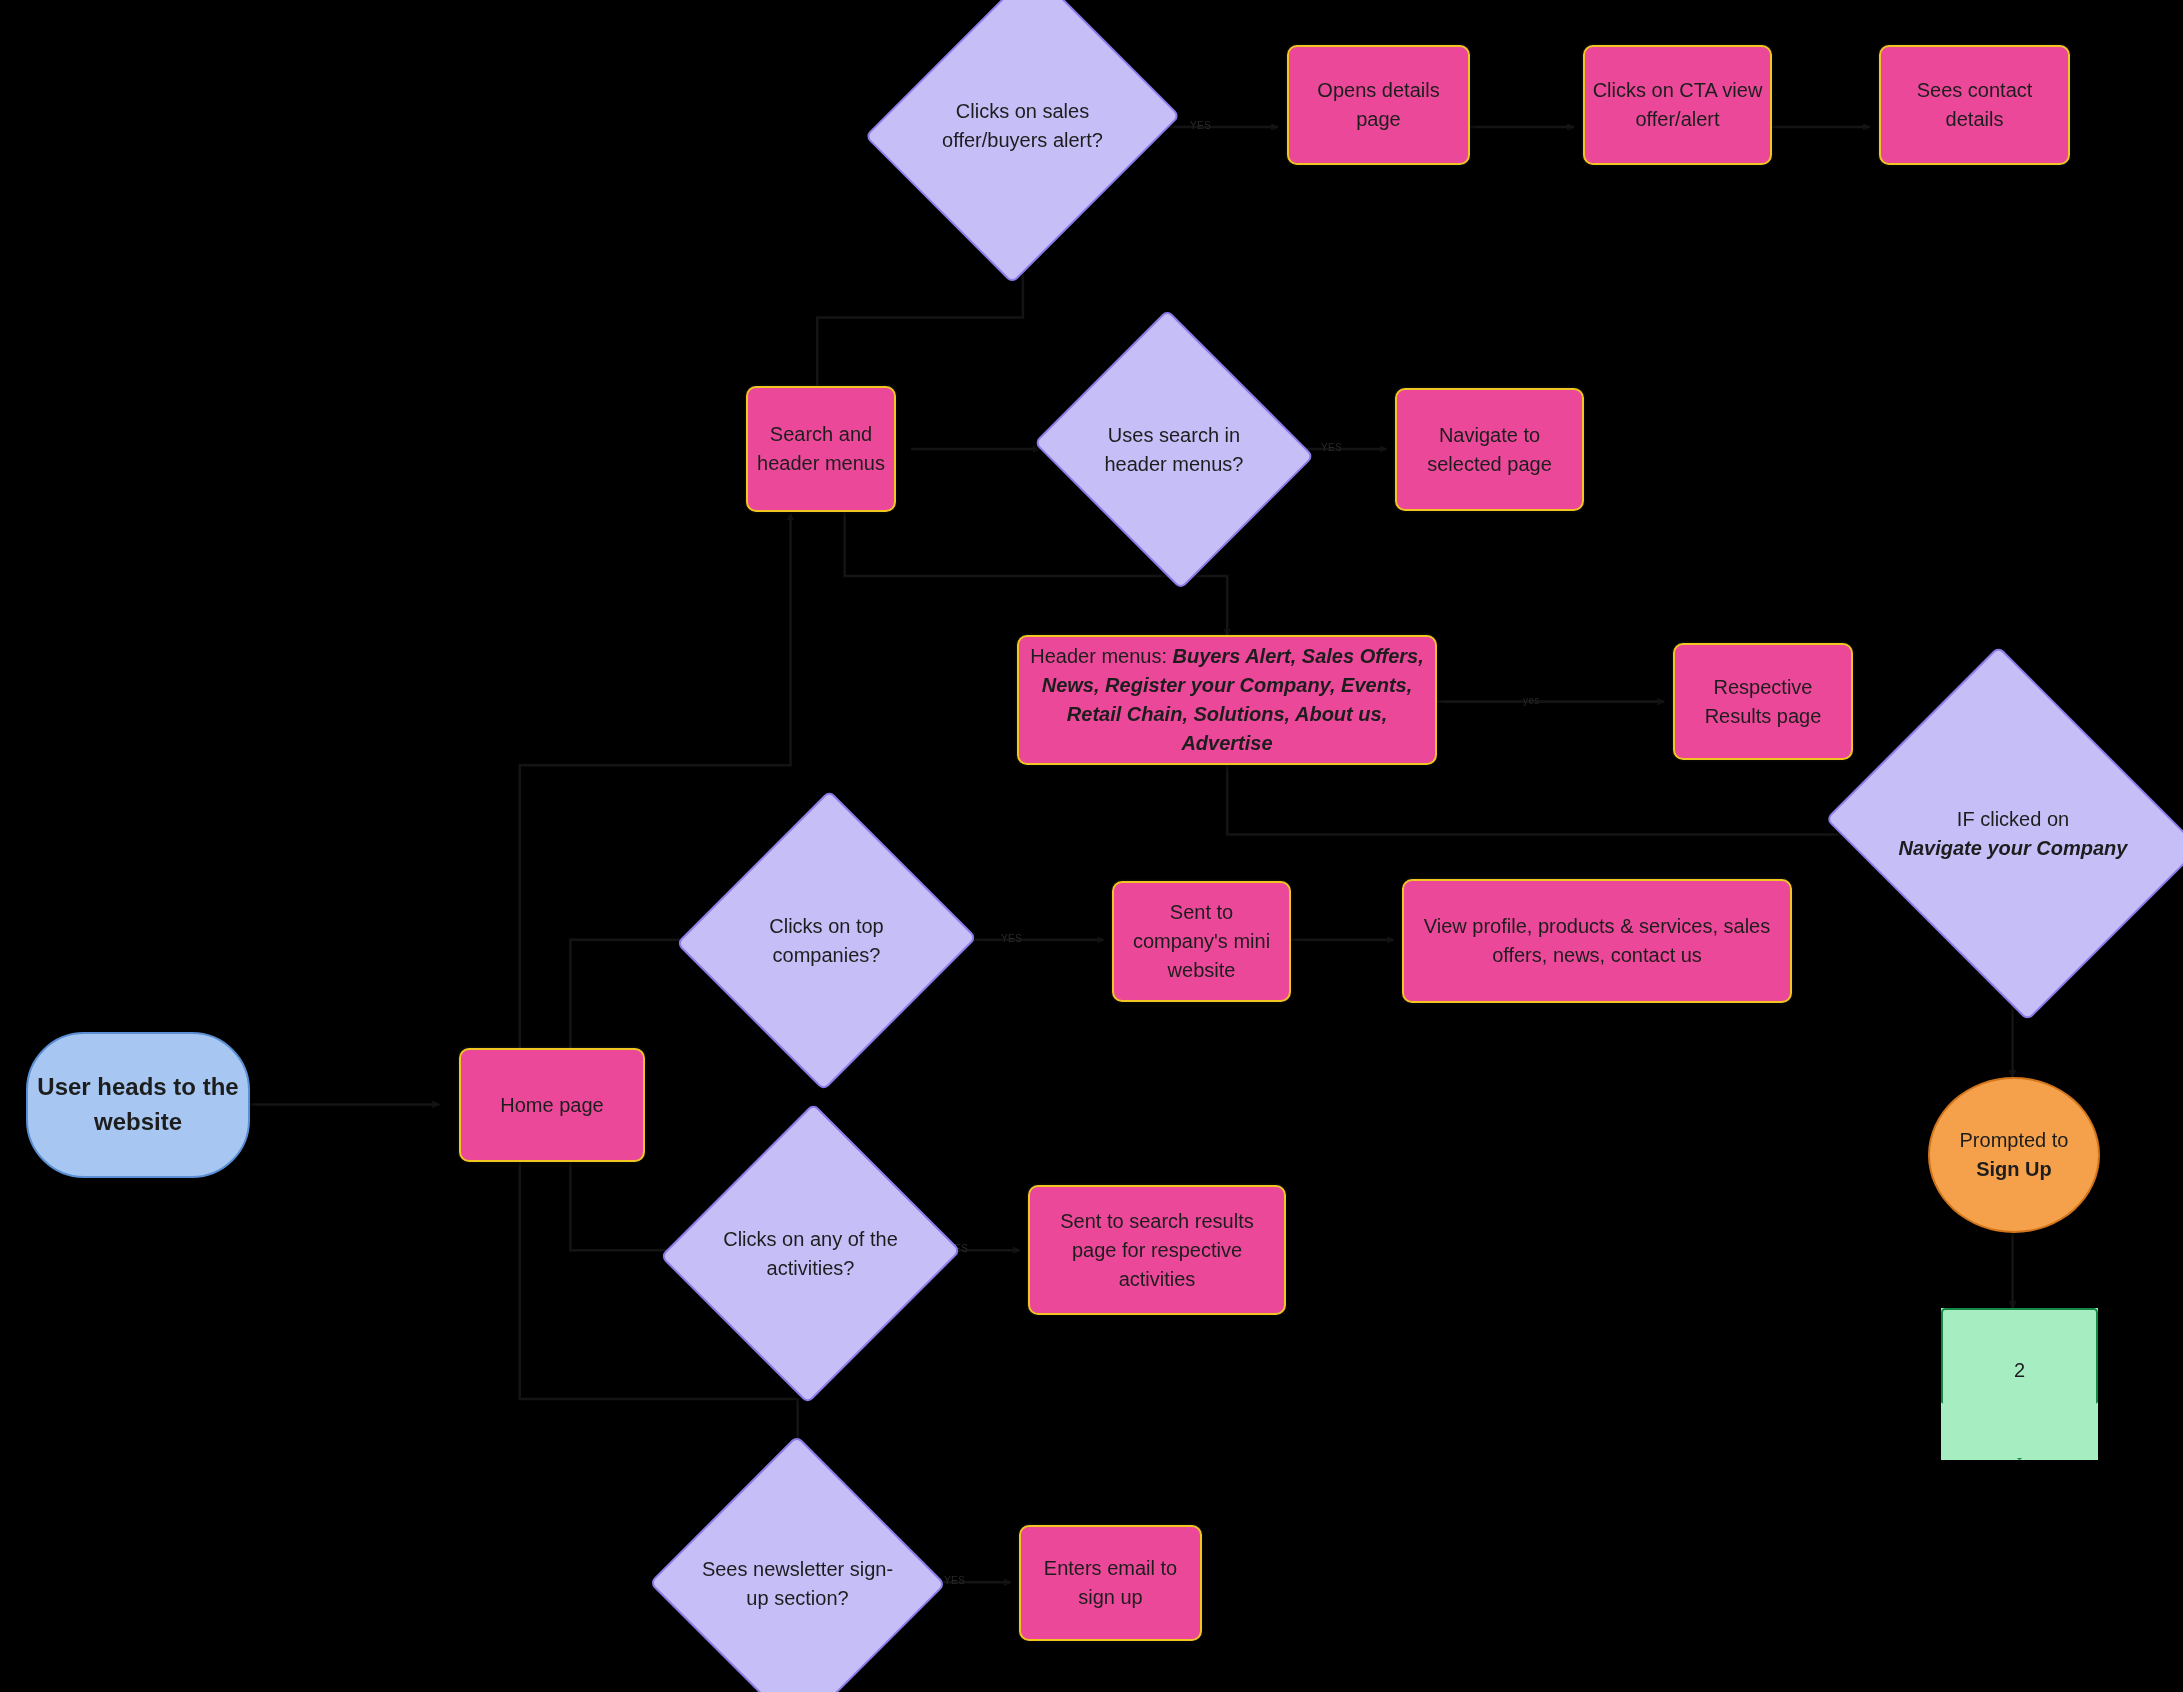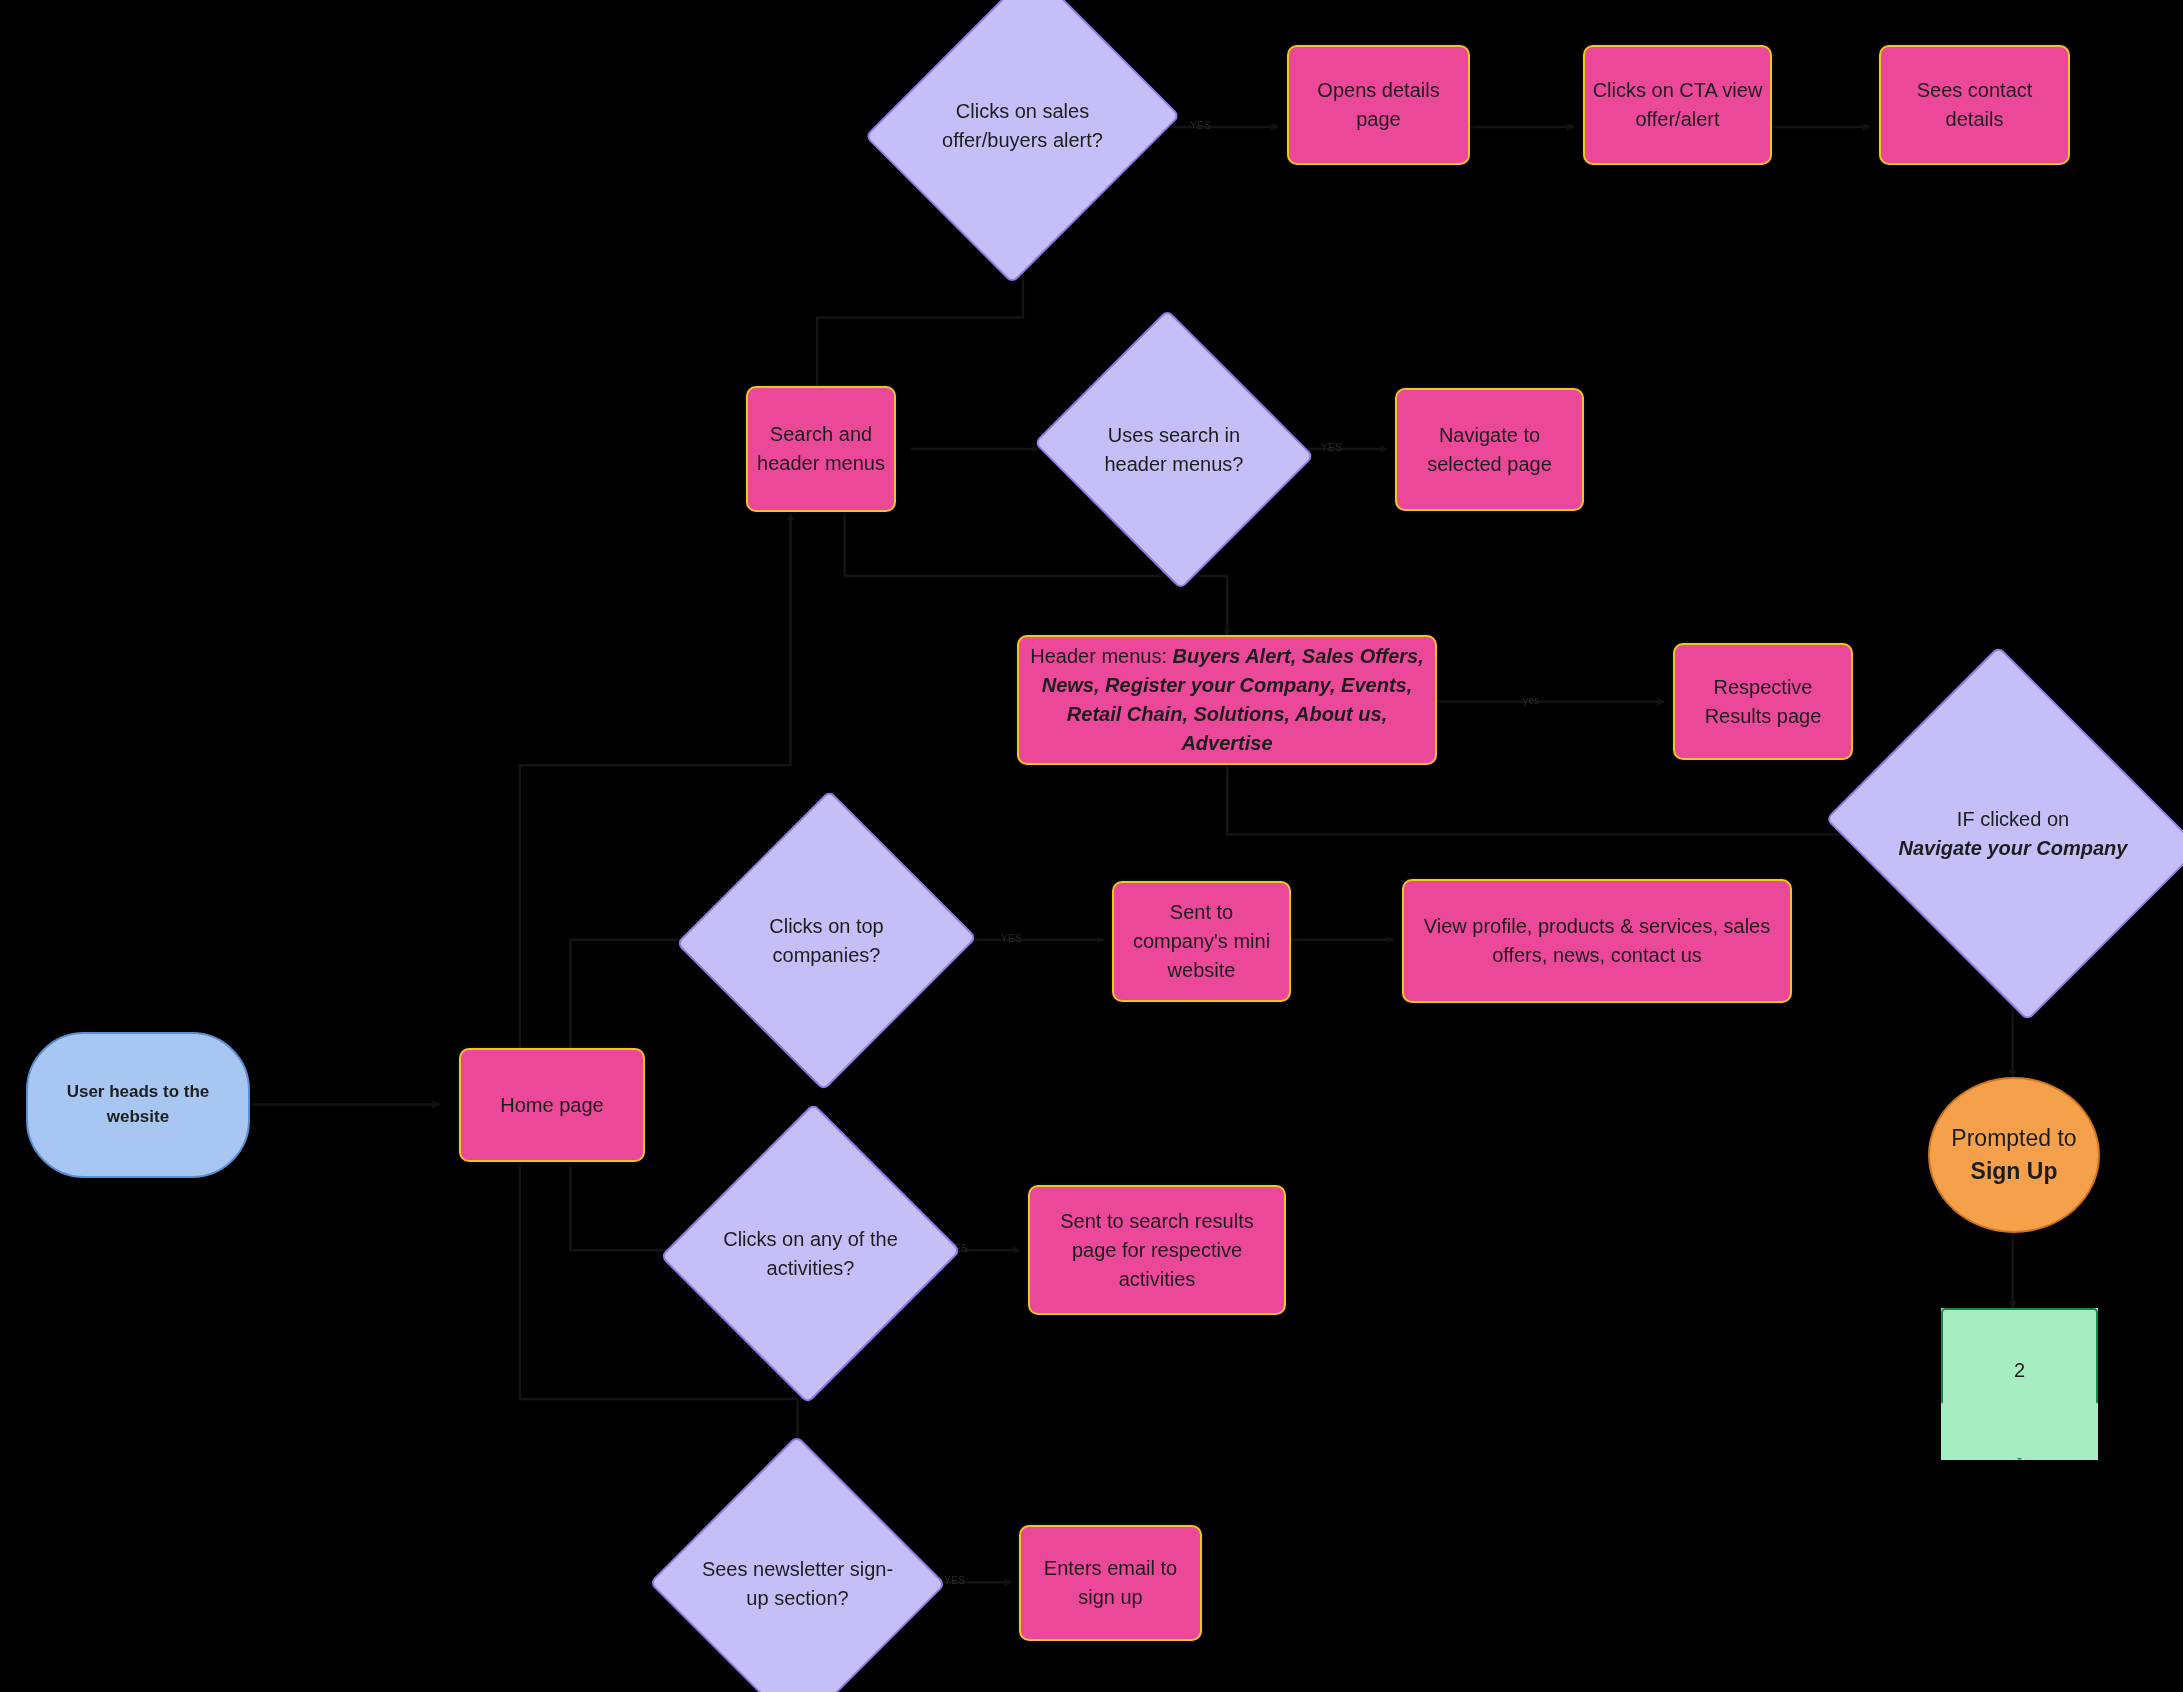--- a/index.html
+++ b/index.html
@@ -28,21 +28,21 @@
     border-radius:10px;
     box-shadow:2.2px 2.9px 3.6px rgba(0,0,0,0.55), 0 0 0 1.4px rgba(255,255,255,0.05);
     font-size:20px;
   }
   
   .stadium{
     background:#A7C7F2;
     border:2.2px solid #5B8FD4;
     border-radius:58px;
     font-weight:bold;
-    font-size:17px;
+    font-size:24px;
     box-shadow:2.2px 2.9px 3.6px rgba(0,0,0,0.5);
   }
   
   .diamond{
     background:transparent;border:none;
     font-size:20px;
   }
   .diamond .dshape{
     position:absolute;inset:0;
     background:#C6BEF7;
@@ -52,21 +52,21 @@
     box-shadow:2.2px 2.9px 4.3px rgba(0,0,0,0.5);
     z-index:-1;
   }
   .diamond .lbl{ position:relative; z-index:2; }
 
   
   .ellipse{
     background:#F5A04A;
     border:2.2px solid #D2751A;
     border-radius:50%;
-    font-size:23px;
+    font-size:20px;
     box-shadow:2.2px 2.9px 3.6px rgba(0,0,0,0.5);
   }
   
   .pentagon{
     background:#A6EEC2;
     border:none;
     font-size:20px;
   }
   .pentagon .pshape{
     position:absolute;inset:0;

